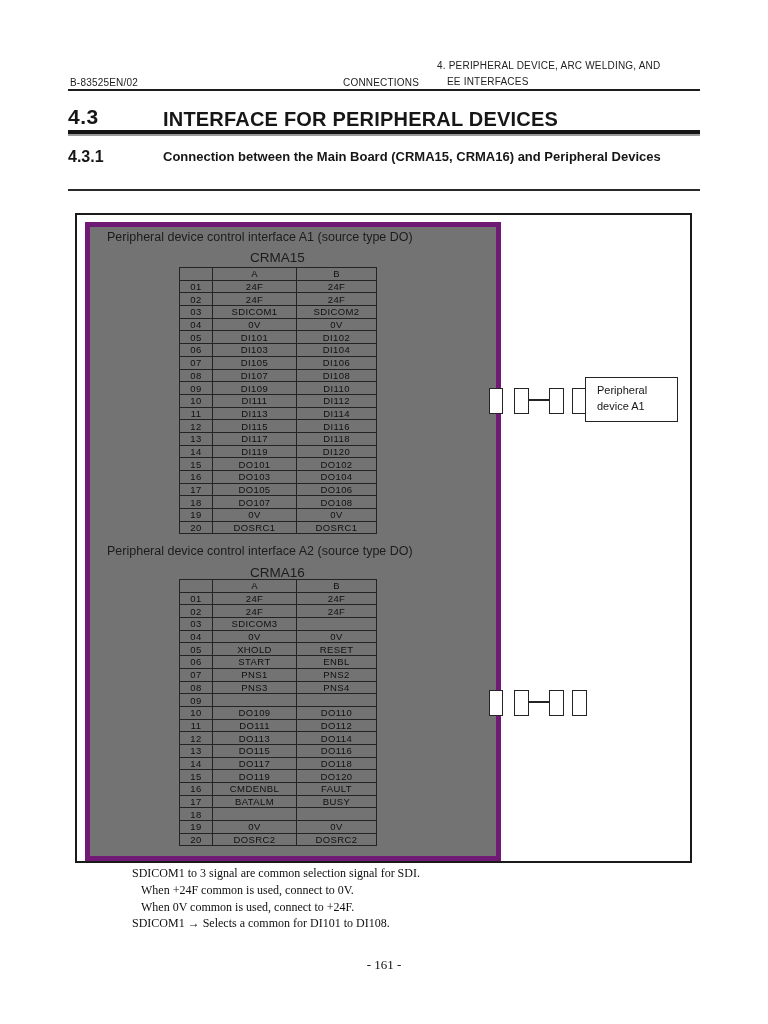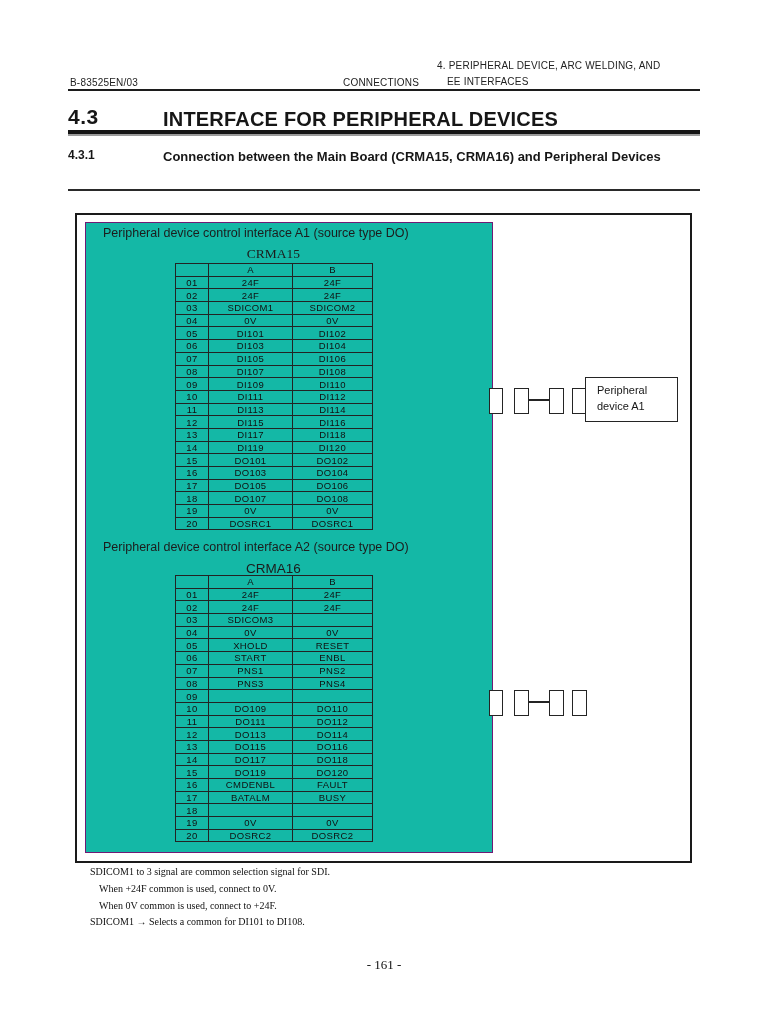--- a/index.html
+++ b/index.html
@@ -9,68 +9,68 @@
     margin:0 auto;
   }
   .abs{position:absolute;}
   
   .hdr-small{font-size:10px;letter-spacing:.2px;color:#222;white-space:nowrap;}
   .hdr-rule{height:2px;background:#1c1c1c;}
   
   .sec-num{font-size:21px;font-weight:bold;letter-spacing:.5px;}
   .sec-title{font-size:20px;font-weight:bold;letter-spacing:.2px;white-space:nowrap;}
   .rule-heavy{height:4px;background:#141414;box-shadow:0 2px 0 #9a9a9a;}
-  .sub-num{font-size:12px;font-weight:bold;}
+  .sub-num{font-size:16px;font-weight:bold;}
   .sub-title{font-size:13px;font-weight:bold;line-height:21px;}
   .rule-light{height:2px;background:#2a2a2a;}
   
   .figure{border:2px solid #1a1a1a;background:#fff;}
-  .inner-box{position:absolute;border:1px solid #701a75;background:#14b8a6;}
+  .inner-box{position:absolute;border:5px solid #701a75;background:#737373;}
   .fig-caption{font-size:12.5px;color:#1c1c1c;white-space:nowrap;}
   .conn-title{font-size:13.5px;color:#1c1c1c;text-align:center;}
   table.pin-table{border-collapse:collapse;table-layout:fixed;width:197px;
     font-size:9.5px;color:#101010;}
   .pin-table th,.pin-table td{
     border:1px solid #232323;height:11.7px;line-height:11px;text-align:center;
     padding:0;font-weight:normal;overflow:hidden;white-space:nowrap;letter-spacing:.4px;}
   .col-pin{width:33px}.col-a{width:84px}.col-b{width:80px}
   
   .c-rect{position:absolute;background:#fff;border:1.5px solid #242424;}
   .c-line{position:absolute;background:#242424;}
   .device-box{position:absolute;background:#fff;border:1.5px solid #242424;
     font-size:11px;line-height:15.5px;padding:5px 4px 0 11px;color:#161616;}
   
-  .note{font-family:"Liberation Serif",serif;font-size:10px;color:#101010;white-space:nowrap;}
+  .note{font-family:"Liberation Serif",serif;font-size:12px;color:#101010;white-space:nowrap;margin-left:42px;}
   .page-num{font-family:"Liberation Serif",serif;font-size:13px;text-align:center;color:#101010;}
 </style>
 </head>
 <body>
 
 <div class="page">
 
   <div class="abs hdr-small" style="left:437px;top:60px;">4. PERIPHERAL DEVICE, ARC WELDING, AND</div>
   <div class="abs hdr-small" style="left:447px;top:76px;">EE INTERFACES</div>
-  <div class="abs hdr-small" style="left:70px;top:77px;">B-83525EN/03</div>
+  <div class="abs hdr-small" style="left:70px;top:77px;">B-83525EN/02</div>
   <div class="abs hdr-small" style="left:343px;top:77px;">CONNECTIONS</div>
   <div class="abs hdr-rule" style="left:68px;top:89px;width:632px;"></div>
 
   <div class="abs sec-num" style="left:68px;top:105px;">4.3</div>
   <div class="abs sec-title" style="left:163px;top:108px;">INTERFACE FOR PERIPHERAL DEVICES</div>
   <div class="abs rule-heavy" style="left:68px;top:130px;width:632px;"></div>
 
   <div class="abs sub-num" style="left:68px;top:148px;">4.3.1</div>
   <div class="abs sub-title" style="left:163px;top:146px;width:528px;">Connection between the Main Board (CRMA15, CRMA16) and Peripheral Devices</div>
   <div class="abs rule-light" style="left:68px;top:189px;width:632px;"></div>
 
   <div class="abs figure" style="left:75px;top:213px;width:613px;height:646px;">
 
     <div class="inner-box" style="left:8px;top:7px;width:406px;height:629px;">
 
       <div class="abs fig-caption" style="left:17px;top:3px;">Peripheral device control interface A1 (source type DO)</div>
-      <div class="abs conn-title" style="left:89px;top:23px;width:197px;font-family:Liberation Serif, serif;">CRMA15</div>
+      <div class="abs conn-title" style="left:89px;top:23px;width:197px;">CRMA15</div>
       <table class="pin-table abs" style="left:89px;top:40px;">
         <colgroup>
             <col class="col-pin">
             <col class="col-a">
             <col class="col-b">
           </colgroup>
         <thead>
           <tr>
             <th></th>
             <th>A</th>

